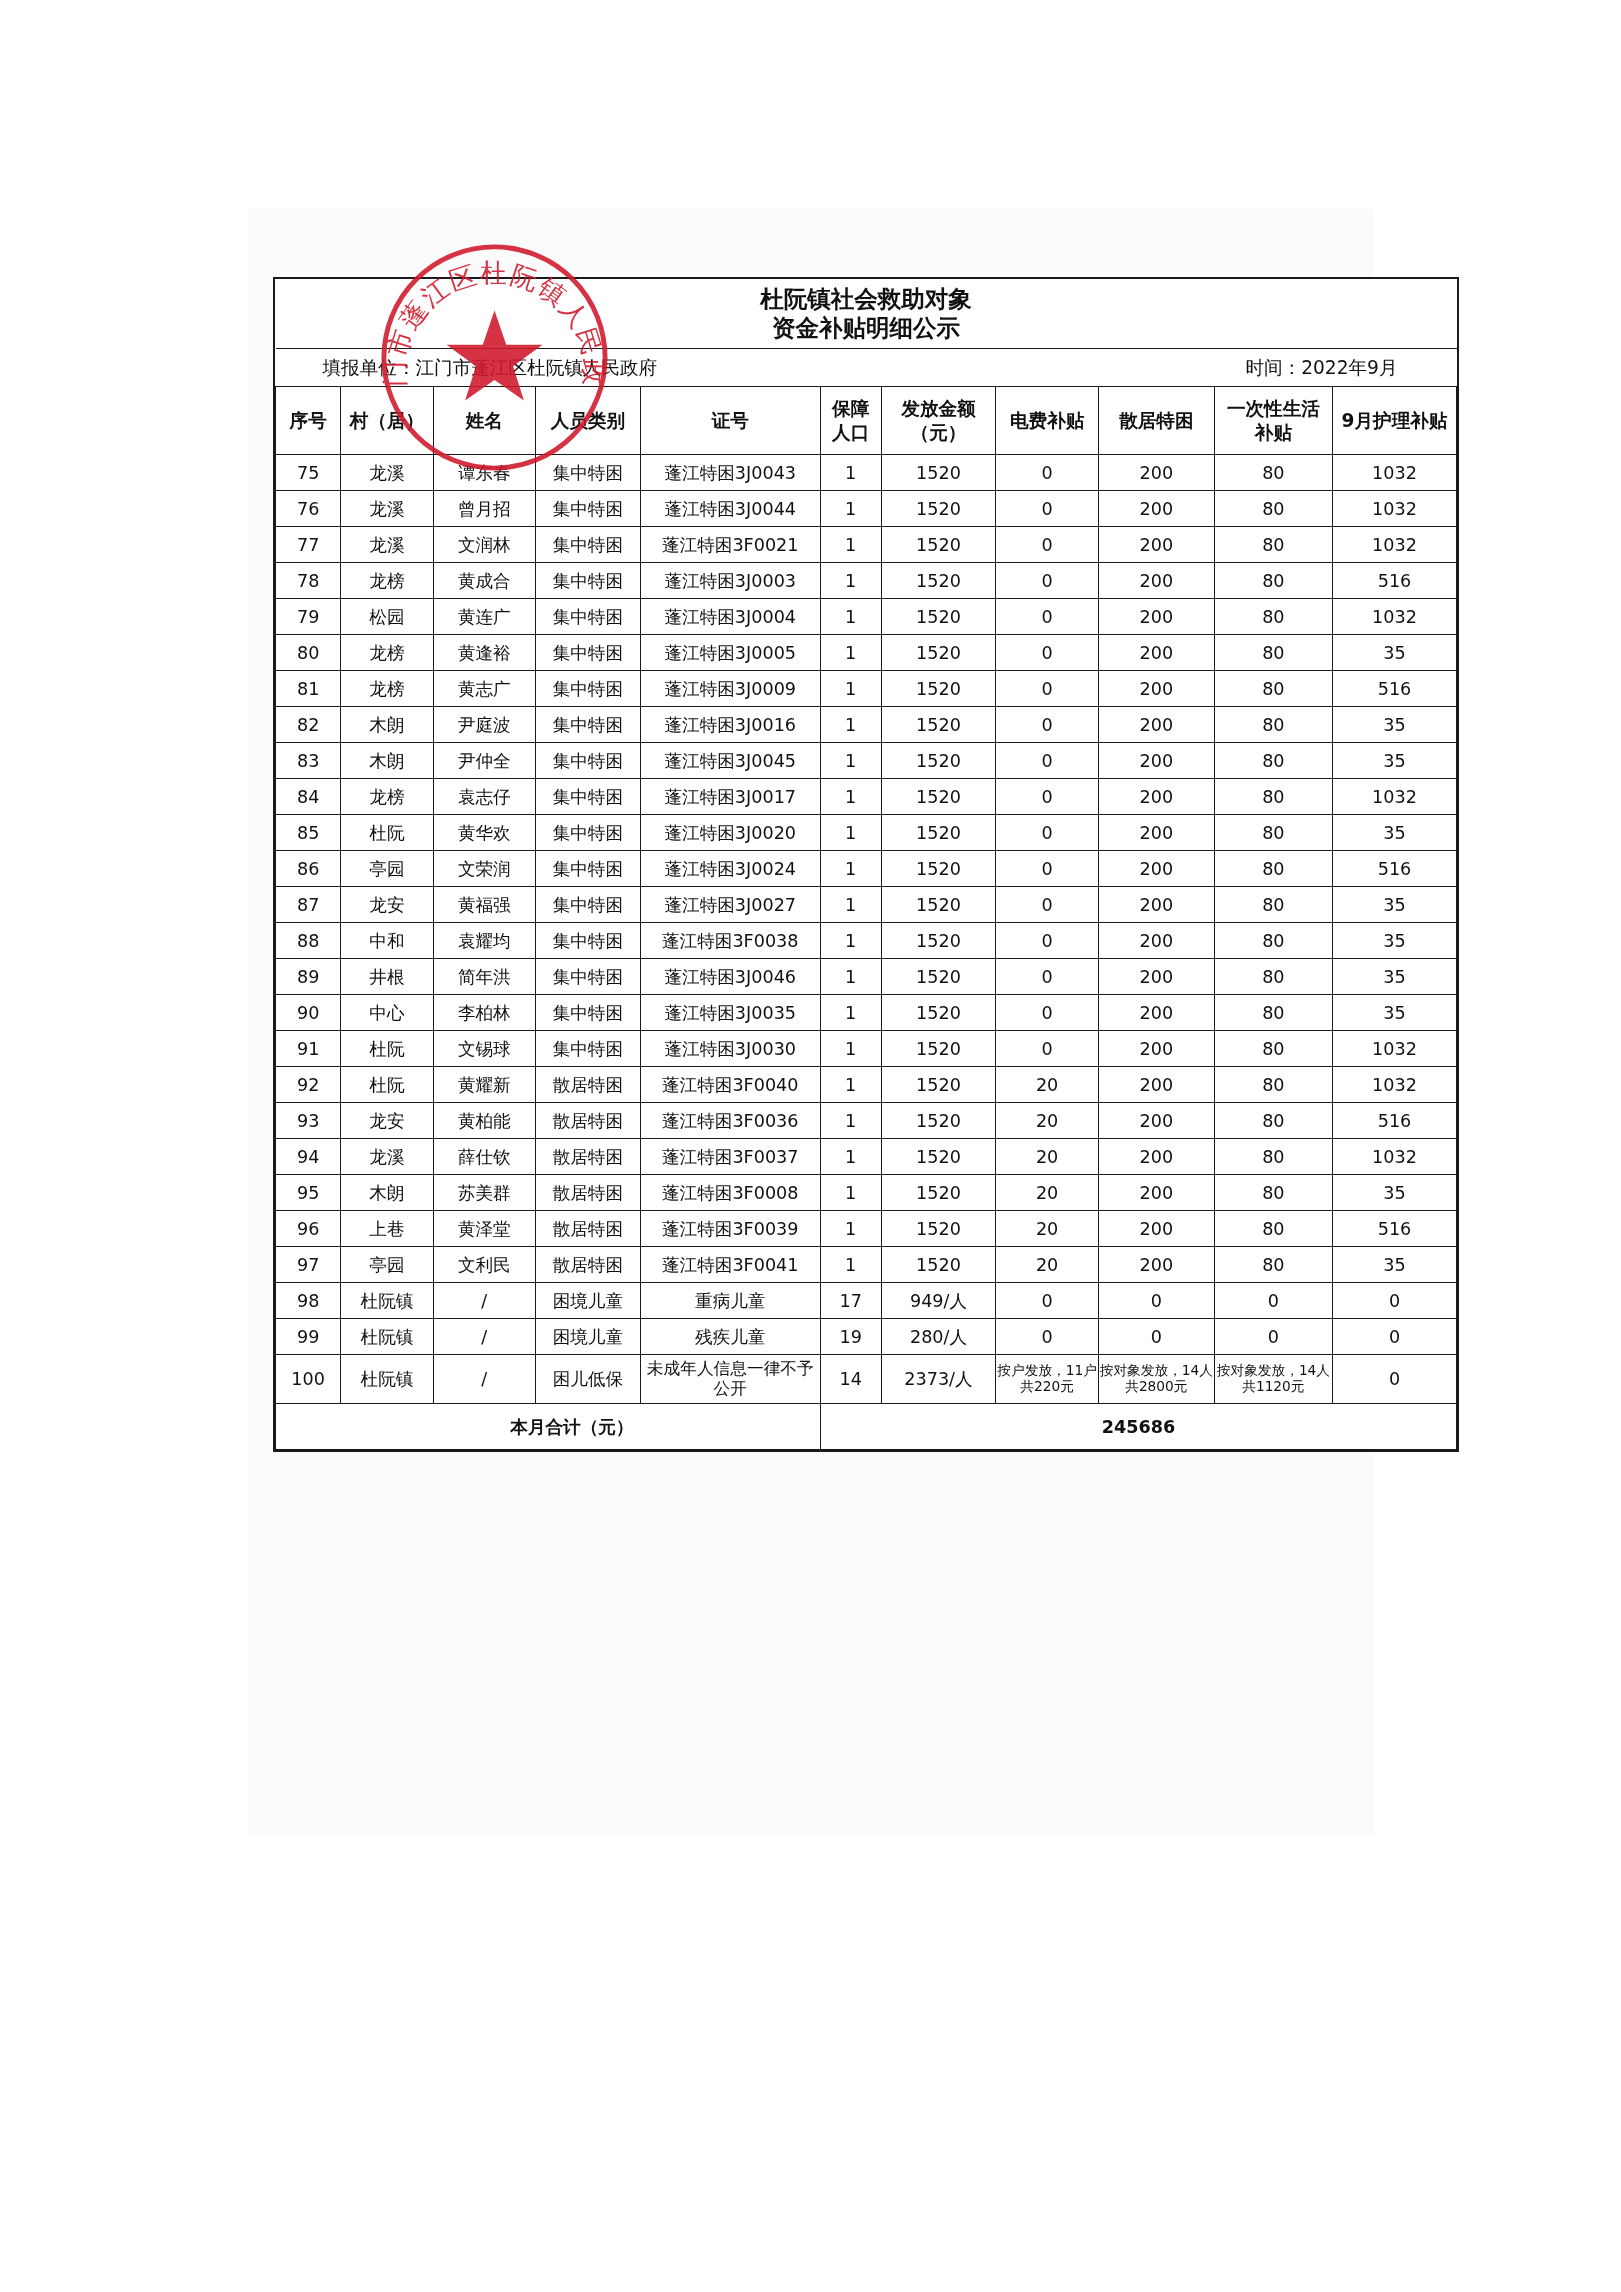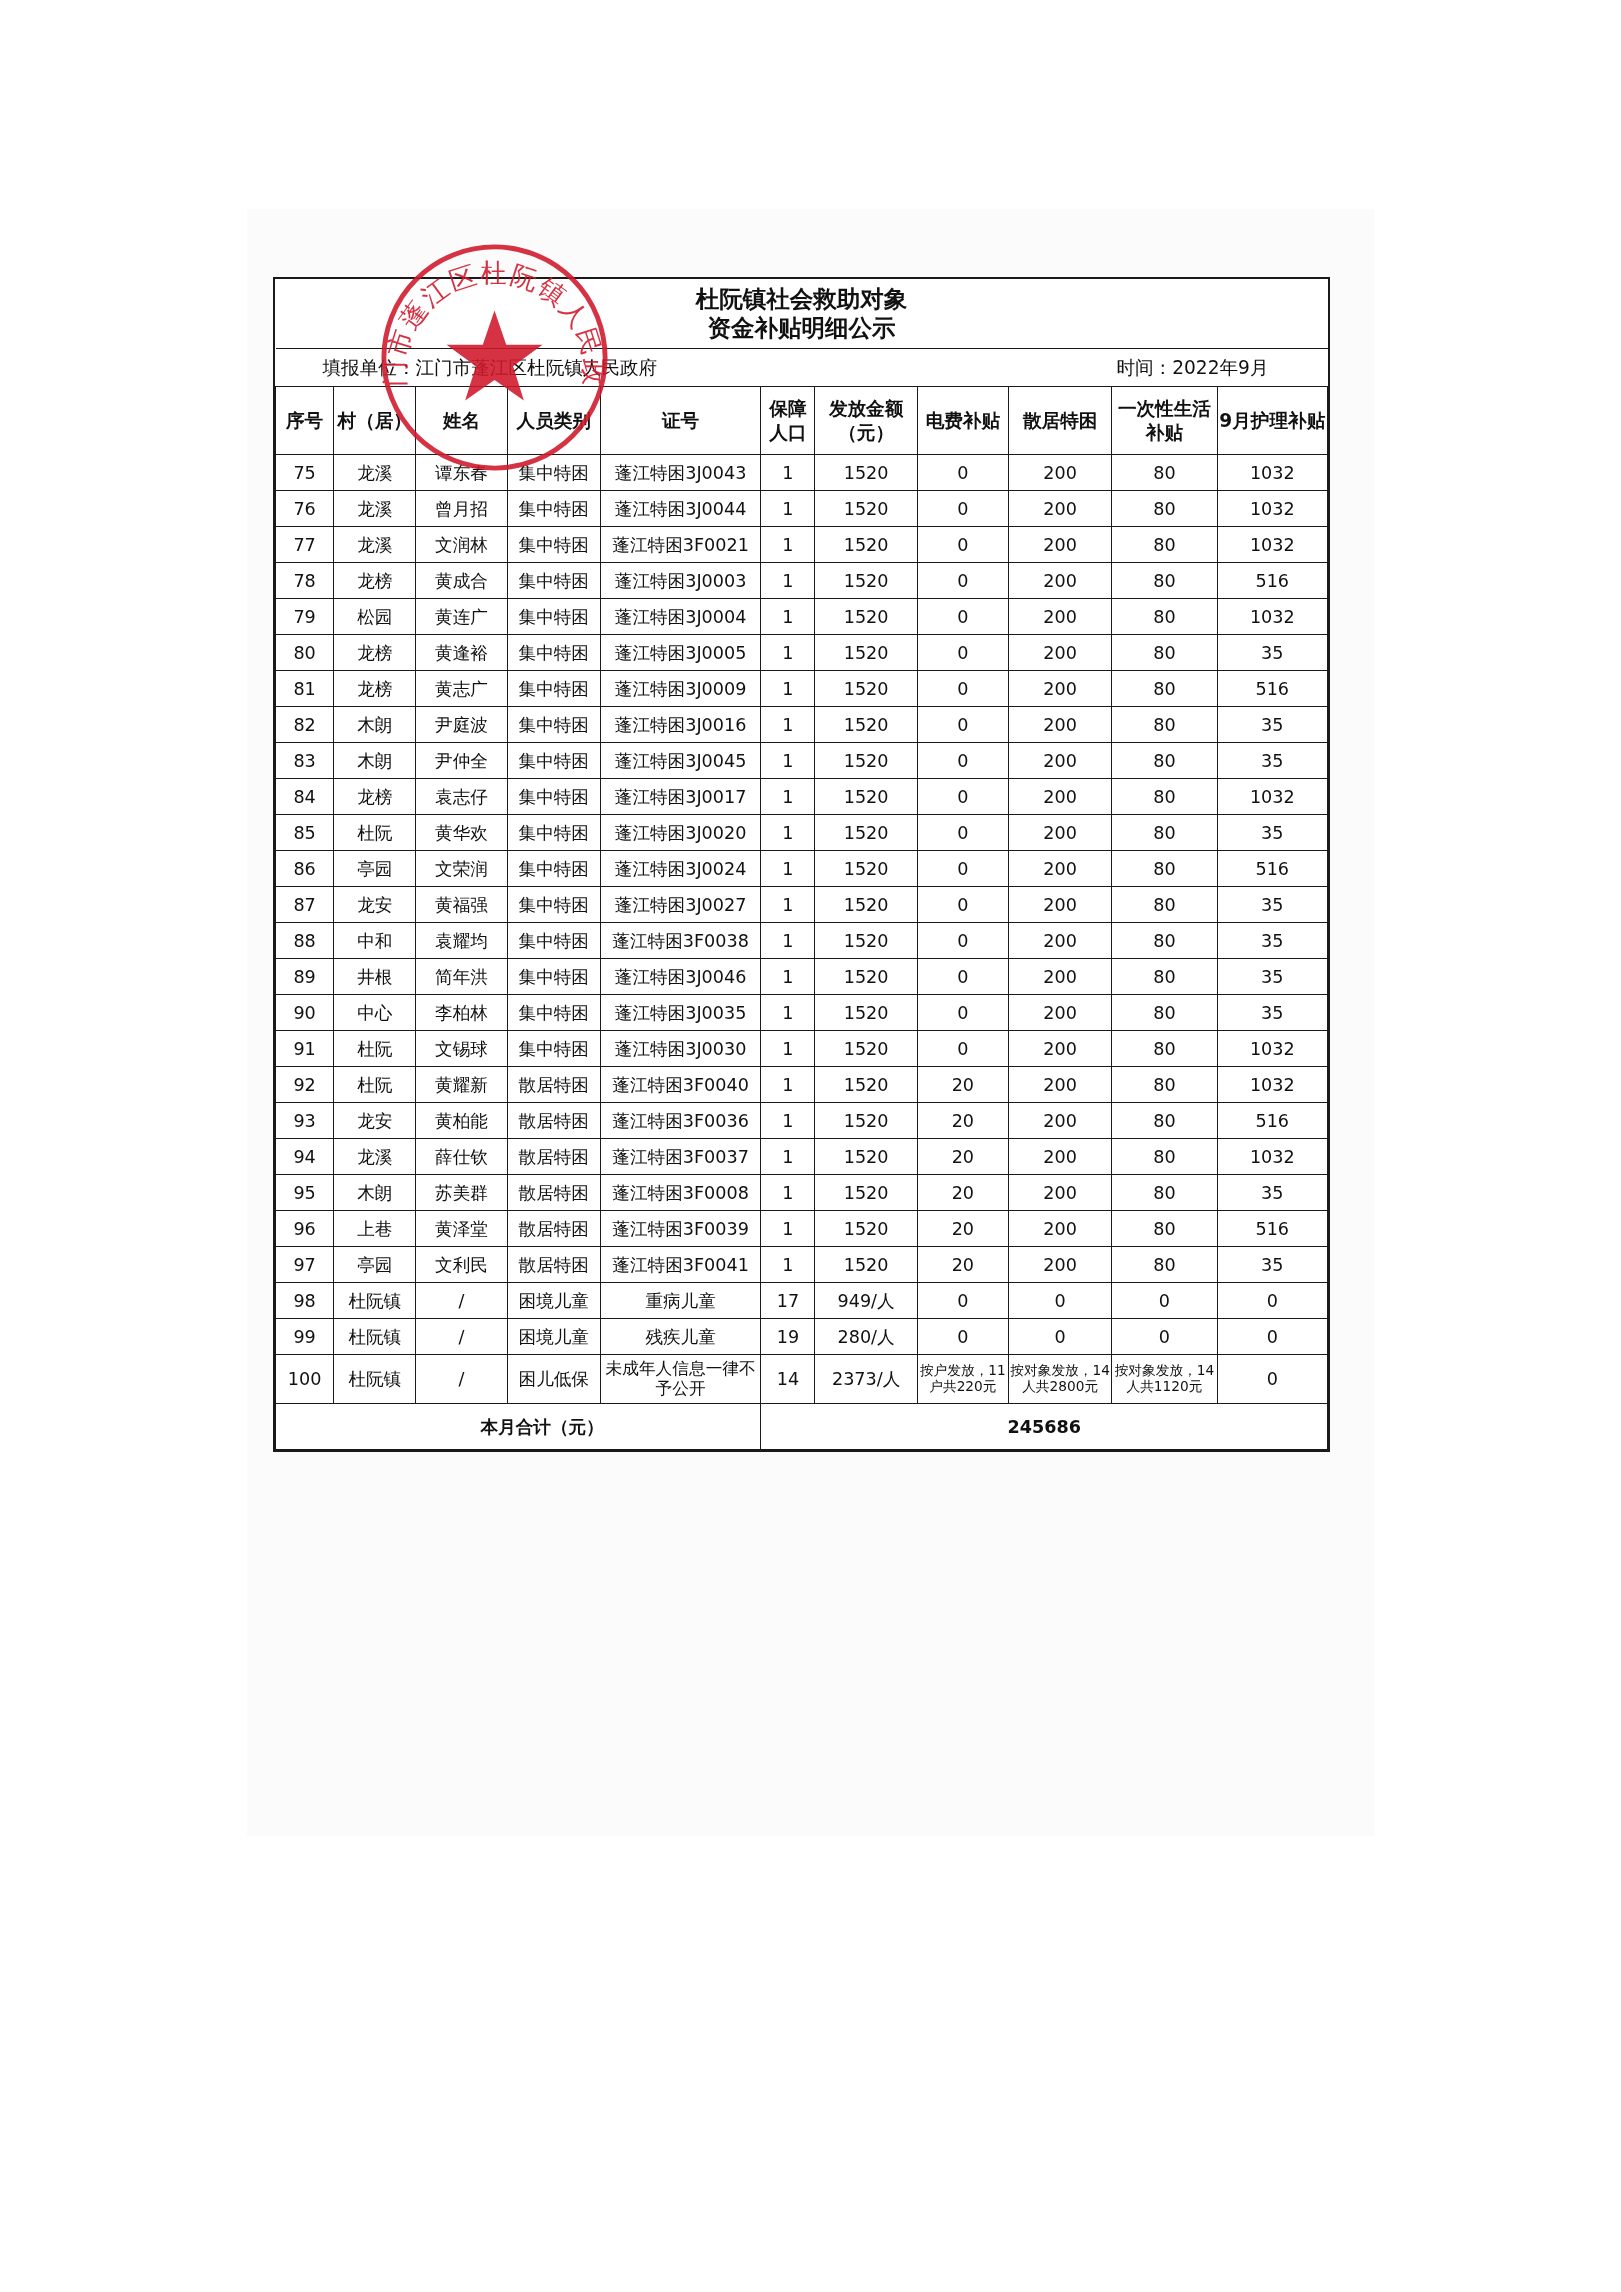--- a/index.html
+++ b/index.html
@@ -5,21 +5,21 @@
   html, body { margin: 0; padding: 0; }
   body {
     width: 1621px; height: 2293px; background: #ffffff; position: relative; overflow: hidden;
     font-family: "DejaVu Sans", "Liberation Sans", sans-serif; color: #111;
   }
   .scan-bg {
     position: absolute; left: 247px; top: 209px; width: 1127px; height: 1627px;
     background: #fbfbfb;
   }
   .sheet {
-    position: absolute; left: 273px; top: 277px; width: 1057px;
+    position: absolute; left: 273px; top: 277px; width: 1186px;
     border: 2px solid #1a1a1a; box-sizing: border-box; background: #fff;
   }
   table { border-collapse: collapse; width: 100%; table-layout: fixed; }
   td, th {
     border: 1.5px solid #1a1a1a; text-align: center; vertical-align: middle;
     padding: 0; font-weight: normal; overflow: hidden; white-space: nowrap;
   }
   .title-cell { height: 69px; font-size: 23.5px; font-weight: bold; line-height: 29px; border-top: none; border-left: none; border-right: none; }
   .info-cell { height: 37px; font-size: 18.6px; text-align: left; border-left: none; border-right: none; }
   .info-wrap { display: flex; justify-content: space-between; padding: 0 59px 0 47px; text-align: center; }

